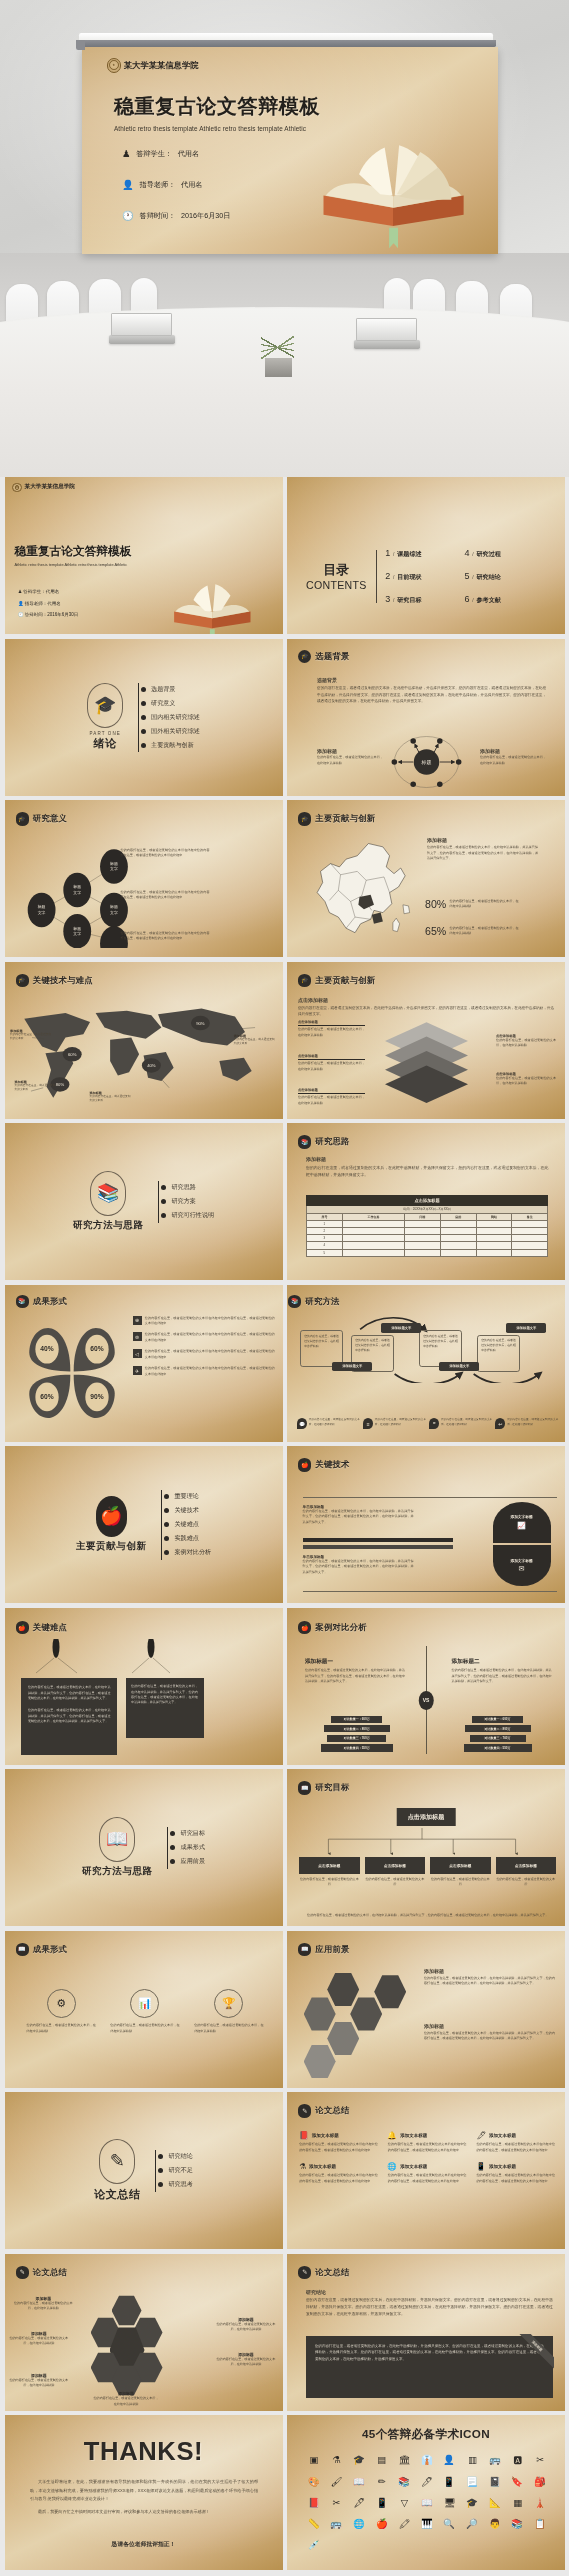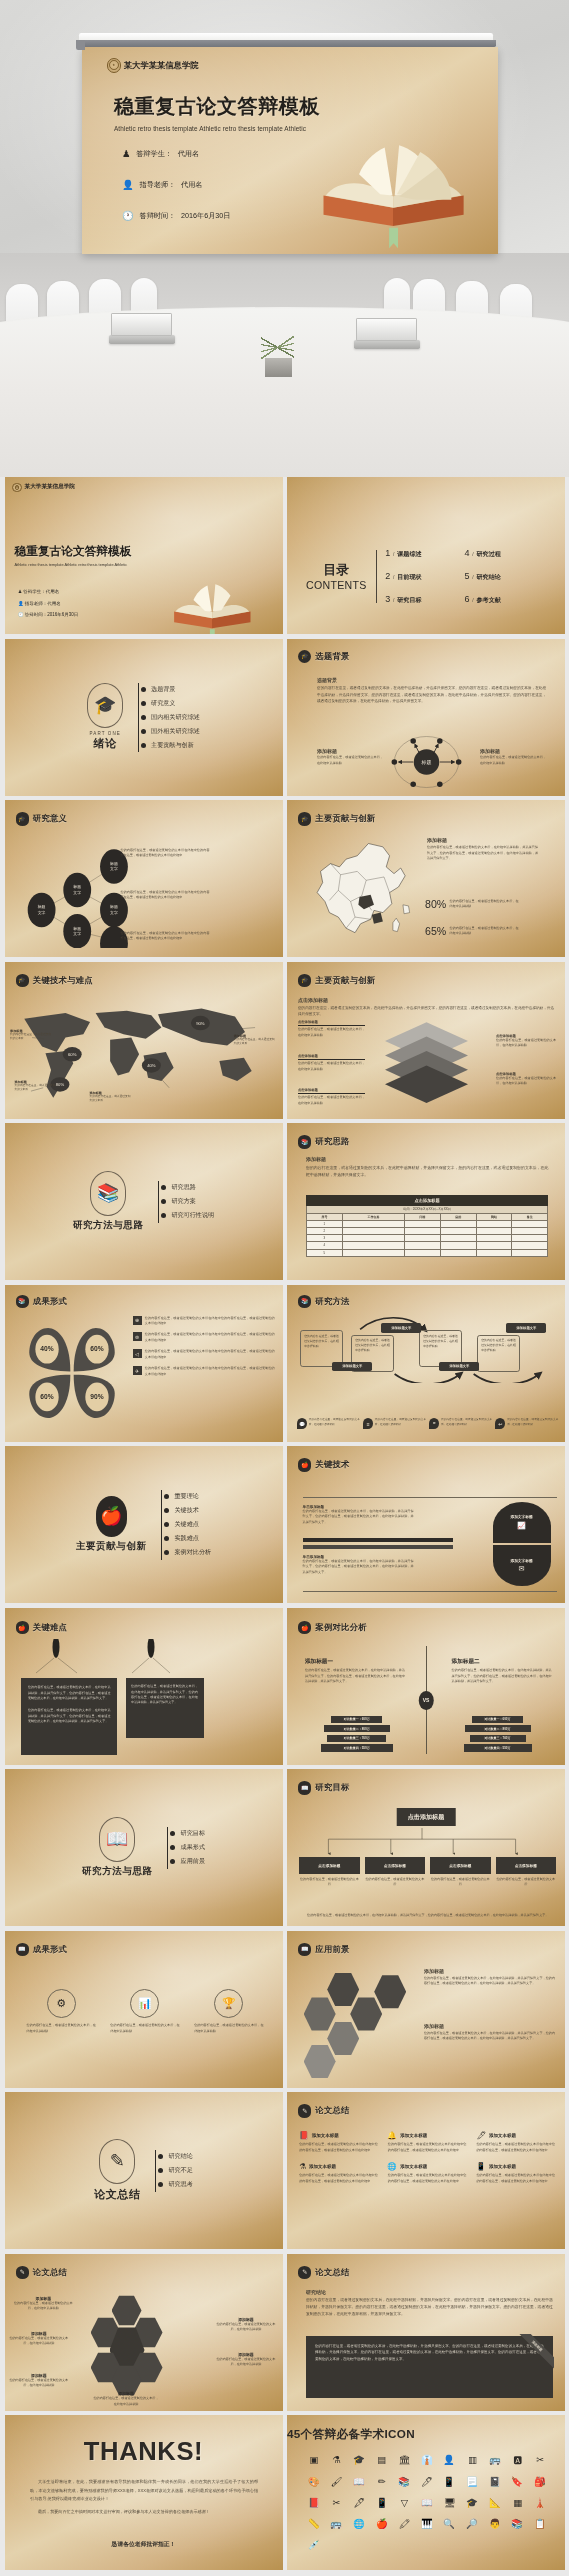--- a/index.html
+++ b/index.html
@@ -659,21 +659,21 @@
           <div class="para sm">您的内容打在这里，或者通过复制您的文本后在此框中您的内容打在这里，或者通过复制您的文本后在此框中</div>
         </div>
         <div style="display:flex;gap:3.3px;">
           <div style="width:9px;height:9px;background:#3a3732;color:#ece4d4;font-size:5px;display:flex;align-items:center;justify-content:center;flex:none;">✈</div>
           <div class="para sm">您的内容打在这里，或者通过复制您的文本后在此框中您的内容打在这里，或者通过复制您的文本后在此框中</div>
         </div>
       </div>
     </div>
 
     <div class="cell slide" style="height:157px;">
-      <div class="shead" style="position:absolute;left:11px;top:10px;">
+      <div class="shead" style="position:absolute;left:1px;top:10px;">
         <div class="pill oval">📚</div>
         <div class="stitle">研究方法</div>
       </div>
 
       <div style="position:absolute;left:13.4px;top:31px;right:9px;height:67px;">
         <svg viewBox="0 0 460 120" width="256" height="67" style="position:absolute;inset:0;">
           <path d="M108 24 C140 -4 196 -4 224 24" fill="none" stroke="#2e2b27" stroke-width="3" marker-end="url(#a2)"></path>
           <path d="M170 104 C202 128 258 128 288 104" fill="none" stroke="#2e2b27" stroke-width="3" marker-end="url(#a2)"></path>
           <path d="M312 104 C344 128 400 128 430 104" fill="none" stroke="#2e2b27" stroke-width="3" marker-end="url(#a2)"></path>
           <defs>
@@ -1048,21 +1048,21 @@
     <div class="cell slide" style="height:155px;">
       <div class="thanks" style="position:absolute;left:0;right:0;top:22px;text-align:center;">THANKS!</div>
       <div style="position:absolute;left:25.6px;right:24.5px;top:63px;">
         <div class="para" style="font-size:4.1px;line-height:2.1;text-indent:7.8px;">大学生活即将结束，在此，我要感谢所有教导我的老师和陪伴我一齐成长的同学，他们在我的大学生涯给予了很大的帮助，本论文能够顺利完成，要特别感谢我的导师XXX老师，XXX老师对该论文从选题，构思到最后定稿的各个环节给予细心指引与教导,使我得以最终完成毕业论文设计！</div>
         <div class="para" style="font-size:4.1px;line-height:2.1;text-indent:7.8px;margin-top:4.5px;">最后，我要向百忙之中抽时间对本文进行审阅，评议和参与本人论文答辩的各位老师表示感谢！</div>
       </div>
       <div style="position:absolute;left:0;right:0;bottom:21px;text-align:center;font-size:5.8px;font-weight:bold;color:#2f2c28;">恳请各位老师批评指正！</div>
     </div>
 
     <div class="cell slide" style="height:155px;">
-      <div style="position:absolute;left:0;right:0;top:12.2px;font-size:11.7px;font-weight:bold;color:#2c2926;letter-spacing:0.3px;">45个答辩必备学术ICON</div>
+      <div style="position:absolute;left:0;right:0;top:12.2px;text-align:center;font-size:11.7px;font-weight:bold;color:#2c2926;letter-spacing:0.3px;">45个答辩必备学术ICON</div>
       <div id="iconGrid" style="position:absolute;left:15.6px;right:13.4px;top:39px;display:grid;grid-template-columns:repeat(11,1fr);row-gap:10px;">
           <div class="iconcell">▣</div>
           <div class="iconcell">⚗</div>
           <div class="iconcell">🎓</div>
           <div class="iconcell">▤</div>
           <div class="iconcell">🏛</div>
           <div class="iconcell">👔</div>
           <div class="iconcell">👤</div>
           <div class="iconcell">▥</div>
           <div class="iconcell">🚌</div>

